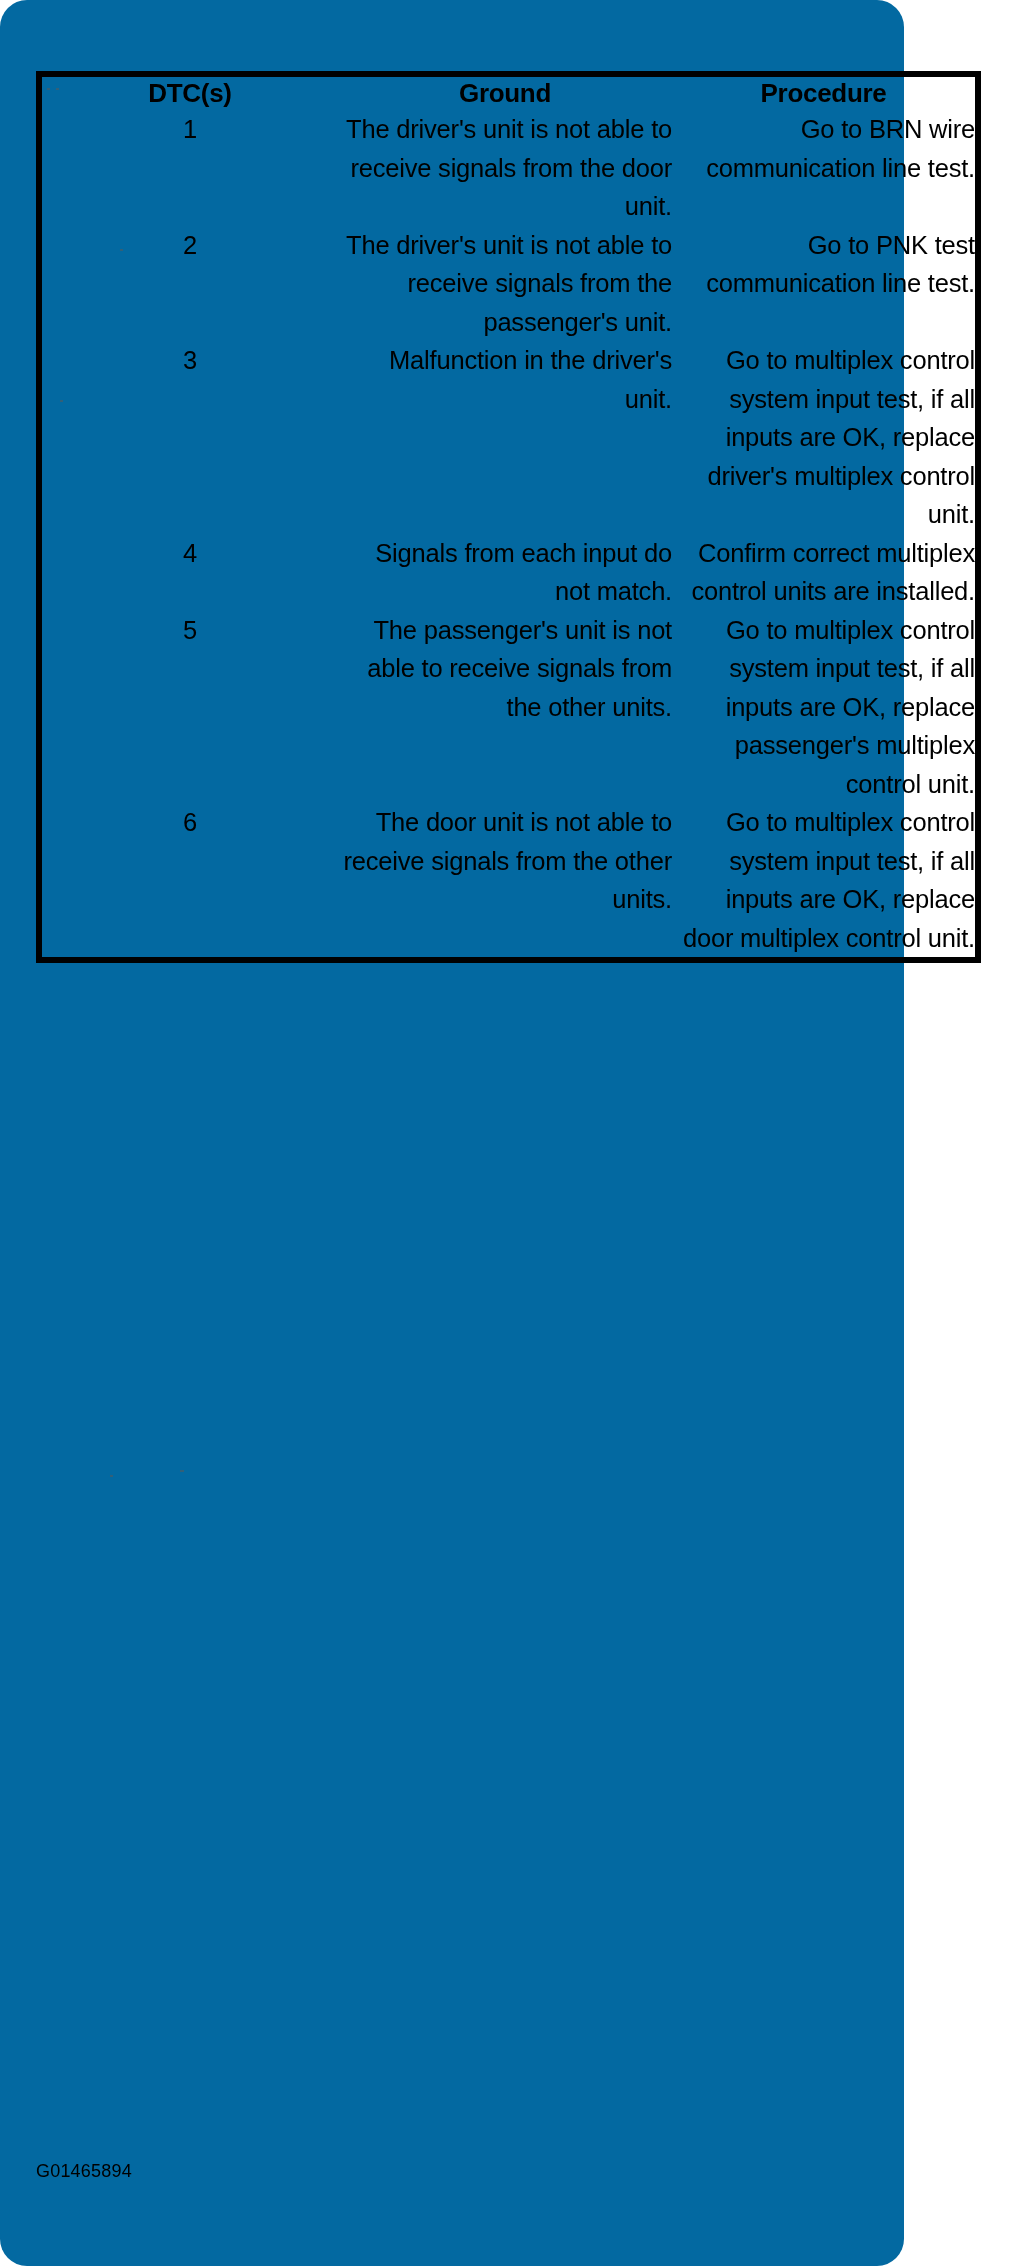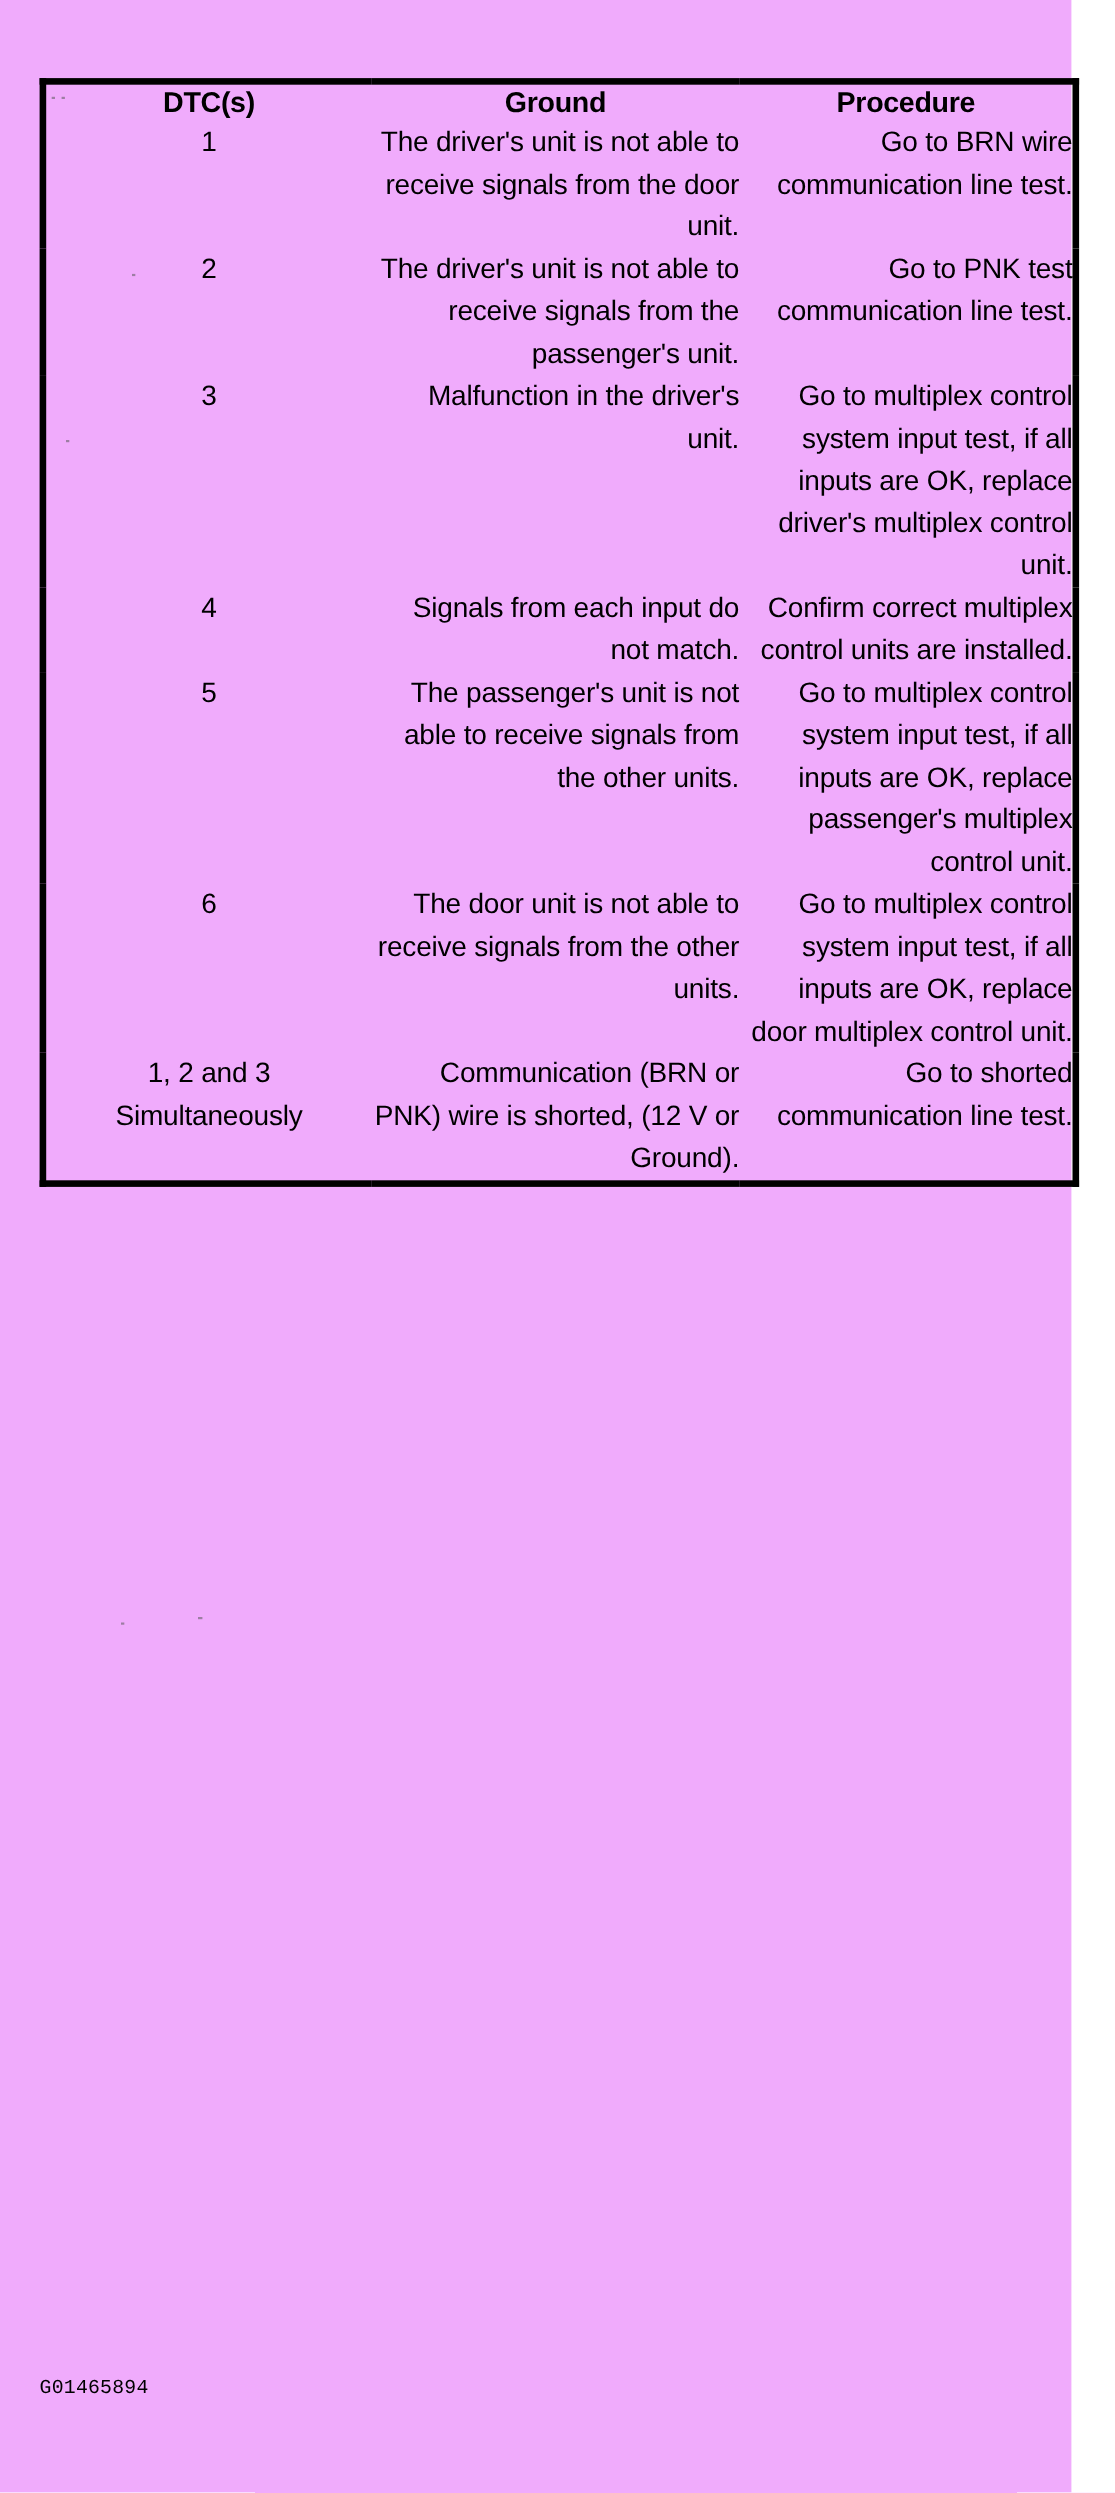--- a/index.html
+++ b/index.html
@@ -15,23 +15,24 @@
     font-family: "Liberation Sans", sans-serif;
     color: #000000;
     overflow: hidden;
   }
 
   
   #scan-page {
     position: absolute;
     left: 0;
     top: 0;
-    width: 974px;
+    width: 904px;
     height: 2266px;
-    background: #f0abfc;
+    background: #0369a1;
+    border-radius: 27px;
   }
 
   
   #dtc-table {
     position: absolute;
     left: 36px;
     top: 71px;
     width: 939px;
     border-collapse: collapse;
     table-layout: fixed;
@@ -96,21 +97,21 @@
   }
 
   
   #figure-id {
     position: absolute;
     left: 36px;
     top: 2160px;
     font-size: 18px;
     line-height: 22px;
     letter-spacing: 0.2px;
-    font-family: Liberation Mono, monospace;
+    font-family: Liberation Sans, sans-serif;
   }
 
   
   .speckle {
     position: absolute;
     background: #5a5a5a;
     opacity: .55;
   }
 </style>
 </head>
@@ -162,24 +163,18 @@
       <tr>
         <td class="cell-dtc">5</td>
         <td class="cell-cause">The passenger's unit is not able to receive signals from the other units.</td>
         <td class="cell-proc">Go to multiplex control system input test, if all inputs are OK, replace passenger's multiplex control unit.</td>
       </tr>
       <tr>
         <td class="cell-dtc">6</td>
         <td class="cell-cause">The door unit is not able to receive signals from the other units.</td>
         <td class="cell-proc">Go to multiplex control system input test, if all inputs are OK, replace door multiplex control unit.</td>
       </tr>
-      <tr>
-        <td class="cell-dtc">1, 2 and 3
-Simultaneously</td>
-        <td class="cell-cause">Communication (BRN or PNK) wire is shorted, (12 V or Ground).</td>
-        <td class="cell-proc">Go to shorted communication line test.</td>
-      </tr>
     </tbody>
   </table>
 
   <div id="figure-id">G01465894</div>
 
 </div>
 
 </body></html>

